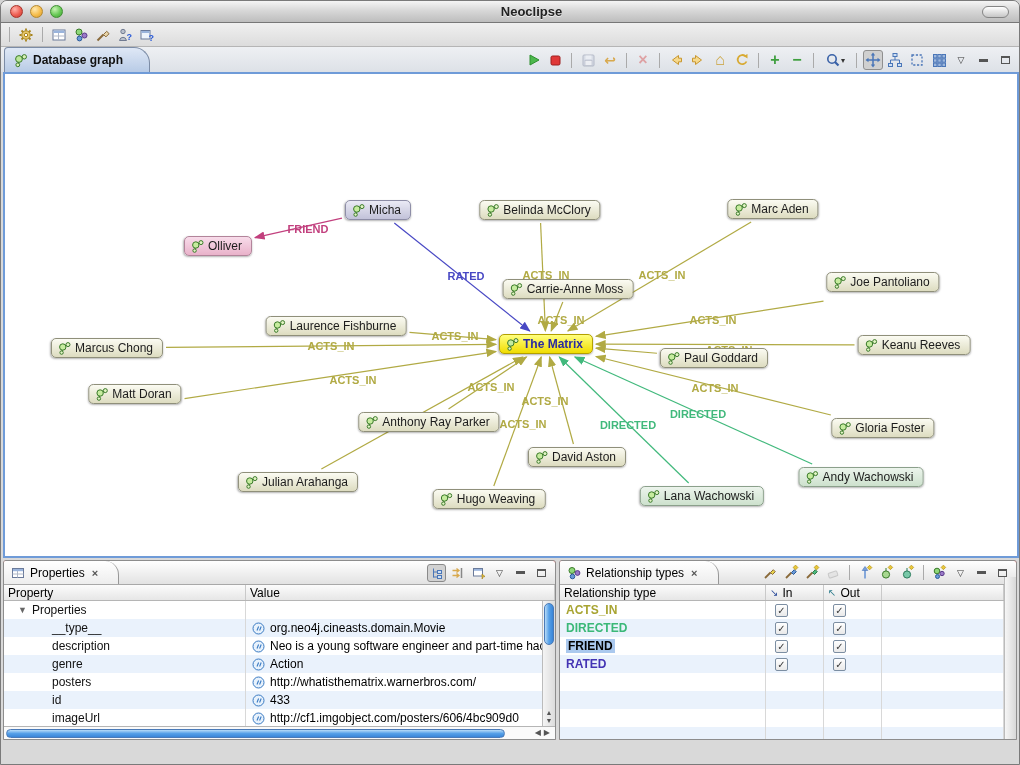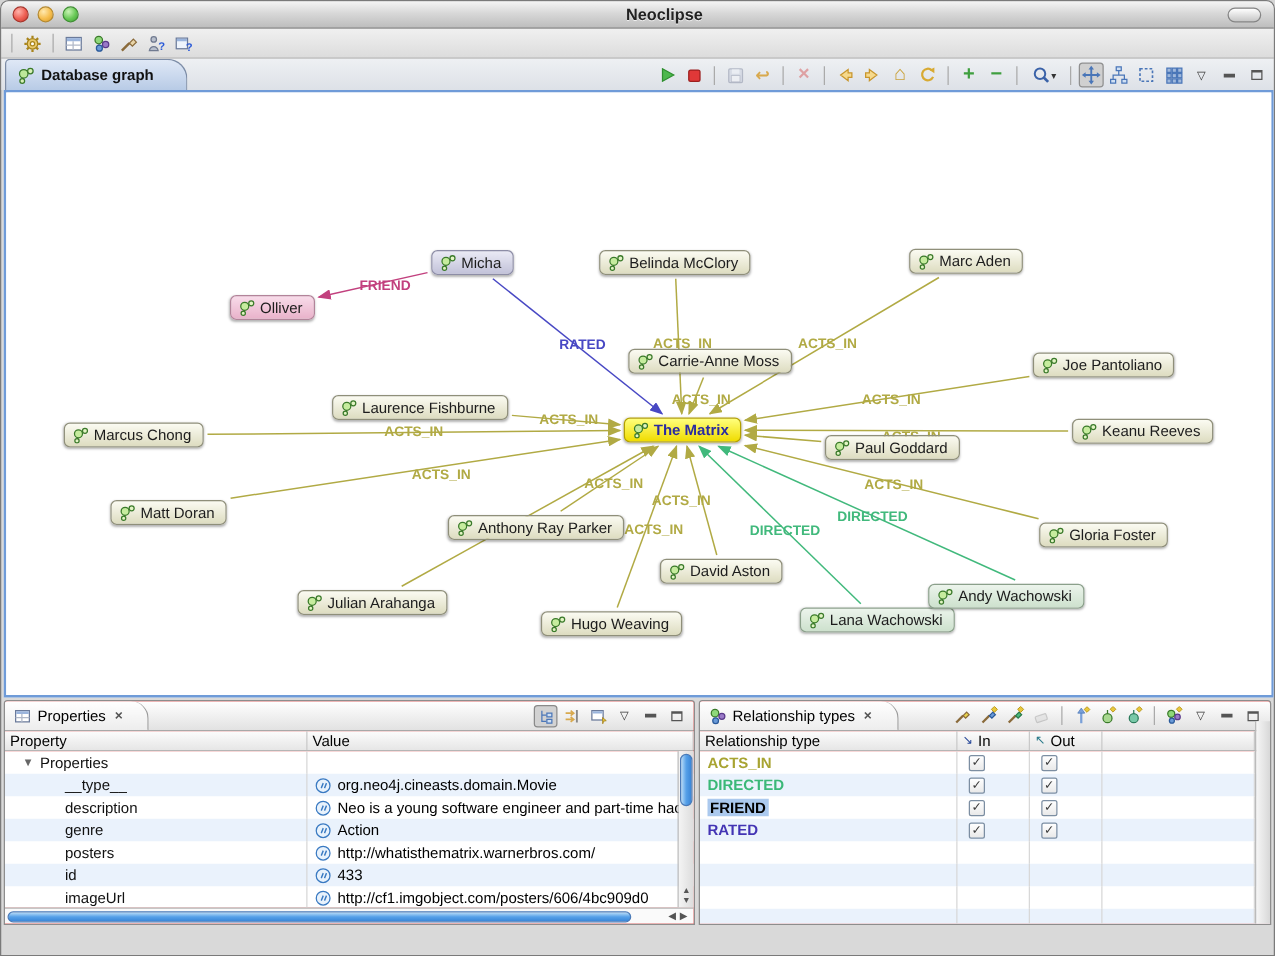--- a/index.html
+++ b/index.html
@@ -403,21 +403,21 @@
         <div class="gnode" style="left: 563px; top: 215px;">
           <svg width="14" height="14">
             <line x1="6" y1="6" x2="10.8" y2="3.8" stroke="#3a7a2a"></line>
             <line x1="6" y1="6" x2="4.8" y2="11.4" stroke="#3a7a2a"></line>
             <circle cx="5.8" cy="6" r="3.2" fill="#c6ec9e" stroke="#3a7a2a"></circle>
             <circle cx="11" cy="3.6" r="2" fill="#e2f4c4" stroke="#3a7a2a"></circle>
             <circle cx="4.6" cy="11.6" r="1.7" fill="#e2f4c4" stroke="#3a7a2a"></circle>
           </svg>
           <span>Carrie-Anne Moss</span>
         </div>
-        <div class="gnode" style="left: 878px; top: 218px; justify-content: center;">
+        <div class="gnode" style="left: 878px; top: 208px; justify-content: center;">
           <svg width="14" height="14">
             <line x1="6" y1="6" x2="10.8" y2="3.8" stroke="#3a7a2a"></line>
             <line x1="6" y1="6" x2="4.8" y2="11.4" stroke="#3a7a2a"></line>
             <circle cx="5.8" cy="6" r="3.2" fill="#c6ec9e" stroke="#3a7a2a"></circle>
             <circle cx="11" cy="3.6" r="2" fill="#e2f4c4" stroke="#3a7a2a"></circle>
             <circle cx="4.6" cy="11.6" r="1.7" fill="#e2f4c4" stroke="#3a7a2a"></circle>
           </svg>
           <span>Joe Pantoliano</span>
         </div>
         <div class="gnode" style="left: 331px; top: 252px;">
@@ -453,21 +453,21 @@
         <div class="gnode" style="left: 709px; top: 284px;">
           <svg width="14" height="14">
             <line x1="6" y1="6" x2="10.8" y2="3.8" stroke="#3a7a2a"></line>
             <line x1="6" y1="6" x2="4.8" y2="11.4" stroke="#3a7a2a"></line>
             <circle cx="5.8" cy="6" r="3.2" fill="#c6ec9e" stroke="#3a7a2a"></circle>
             <circle cx="11" cy="3.6" r="2" fill="#e2f4c4" stroke="#3a7a2a"></circle>
             <circle cx="4.6" cy="11.6" r="1.7" fill="#e2f4c4" stroke="#3a7a2a"></circle>
           </svg>
           <span>Paul Goddard</span>
         </div>
-        <div class="gnode" style="left: 130px; top: 336px;">
+        <div class="gnode" style="left: 130px; top: 320px;">
           <svg width="14" height="14">
             <line x1="6" y1="6" x2="10.8" y2="3.8" stroke="#3a7a2a"></line>
             <line x1="6" y1="6" x2="4.8" y2="11.4" stroke="#3a7a2a"></line>
             <circle cx="5.8" cy="6" r="3.2" fill="#c6ec9e" stroke="#3a7a2a"></circle>
             <circle cx="11" cy="3.6" r="2" fill="#e2f4c4" stroke="#3a7a2a"></circle>
             <circle cx="4.6" cy="11.6" r="1.7" fill="#e2f4c4" stroke="#3a7a2a"></circle>
           </svg>
           <span>Matt Doran</span>
         </div>
         <div class="gnode" style="left: 424px; top: 348px;">
@@ -523,21 +523,21 @@
         <div class="gnode mint" style="left: 697px; top: 422px;">
           <svg width="14" height="14">
             <line x1="6" y1="6" x2="10.8" y2="3.8" stroke="#3a7a2a"></line>
             <line x1="6" y1="6" x2="4.8" y2="11.4" stroke="#3a7a2a"></line>
             <circle cx="5.8" cy="6" r="3.2" fill="#c6ec9e" stroke="#3a7a2a"></circle>
             <circle cx="11" cy="3.6" r="2" fill="#e2f4c4" stroke="#3a7a2a"></circle>
             <circle cx="4.6" cy="11.6" r="1.7" fill="#e2f4c4" stroke="#3a7a2a"></circle>
           </svg>
           <span>Lana Wachowski</span>
         </div>
-        <div class="gnode mint" style="left: 800px; top: 403px; align-items: center;">
+        <div class="gnode mint" style="left: 856px; top: 403px; align-items: center;">
           <svg width="14" height="14">
             <line x1="6" y1="6" x2="10.8" y2="3.8" stroke="#3a7a2a"></line>
             <line x1="6" y1="6" x2="4.8" y2="11.4" stroke="#3a7a2a"></line>
             <circle cx="5.8" cy="6" r="3.2" fill="#c6ec9e" stroke="#3a7a2a"></circle>
             <circle cx="11" cy="3.6" r="2" fill="#e2f4c4" stroke="#3a7a2a"></circle>
             <circle cx="4.6" cy="11.6" r="1.7" fill="#e2f4c4" stroke="#3a7a2a"></circle>
           </svg>
           <span>Andy Wachowski</span>
         </div>
       </div>

